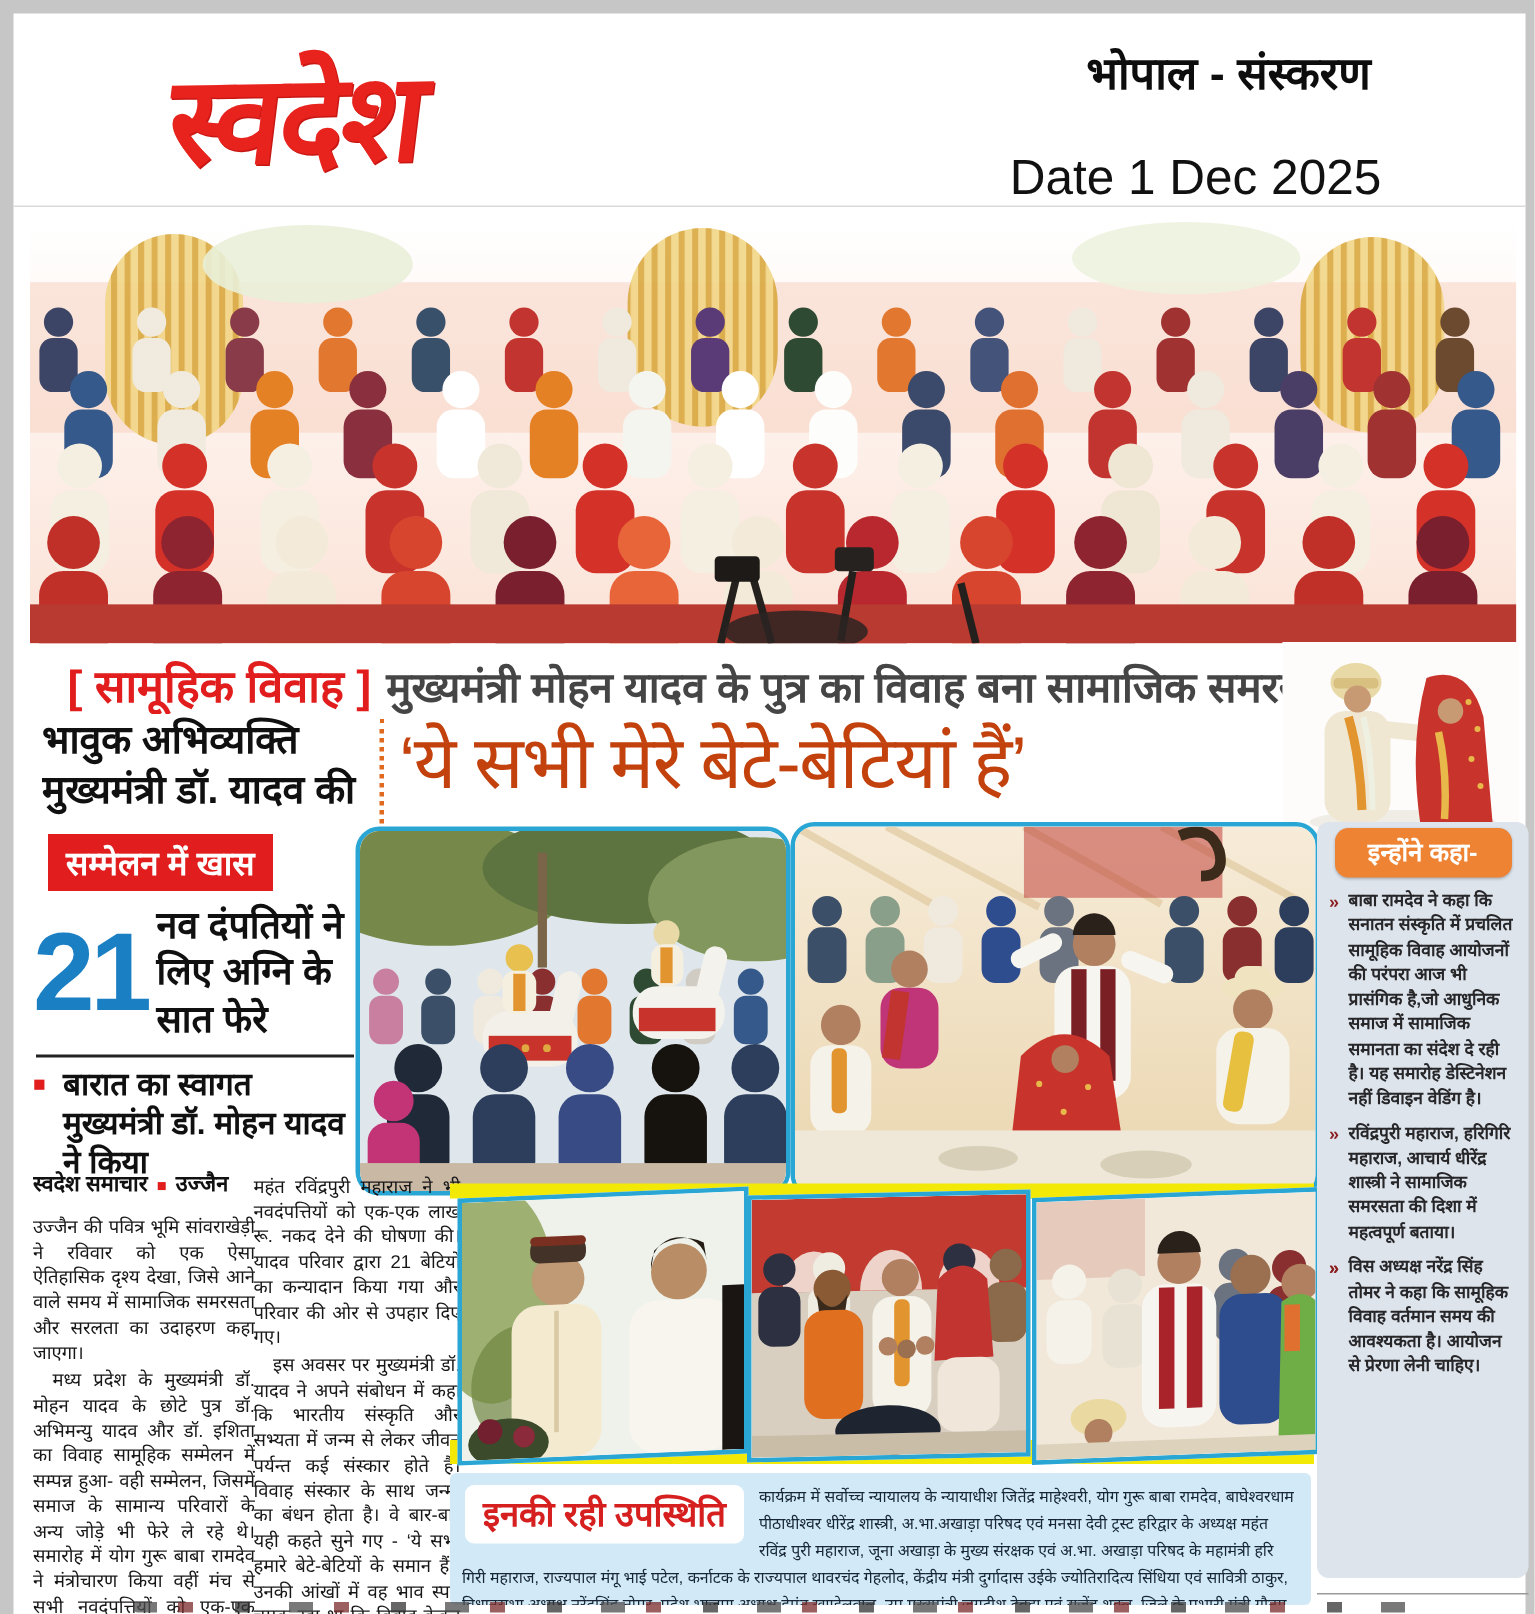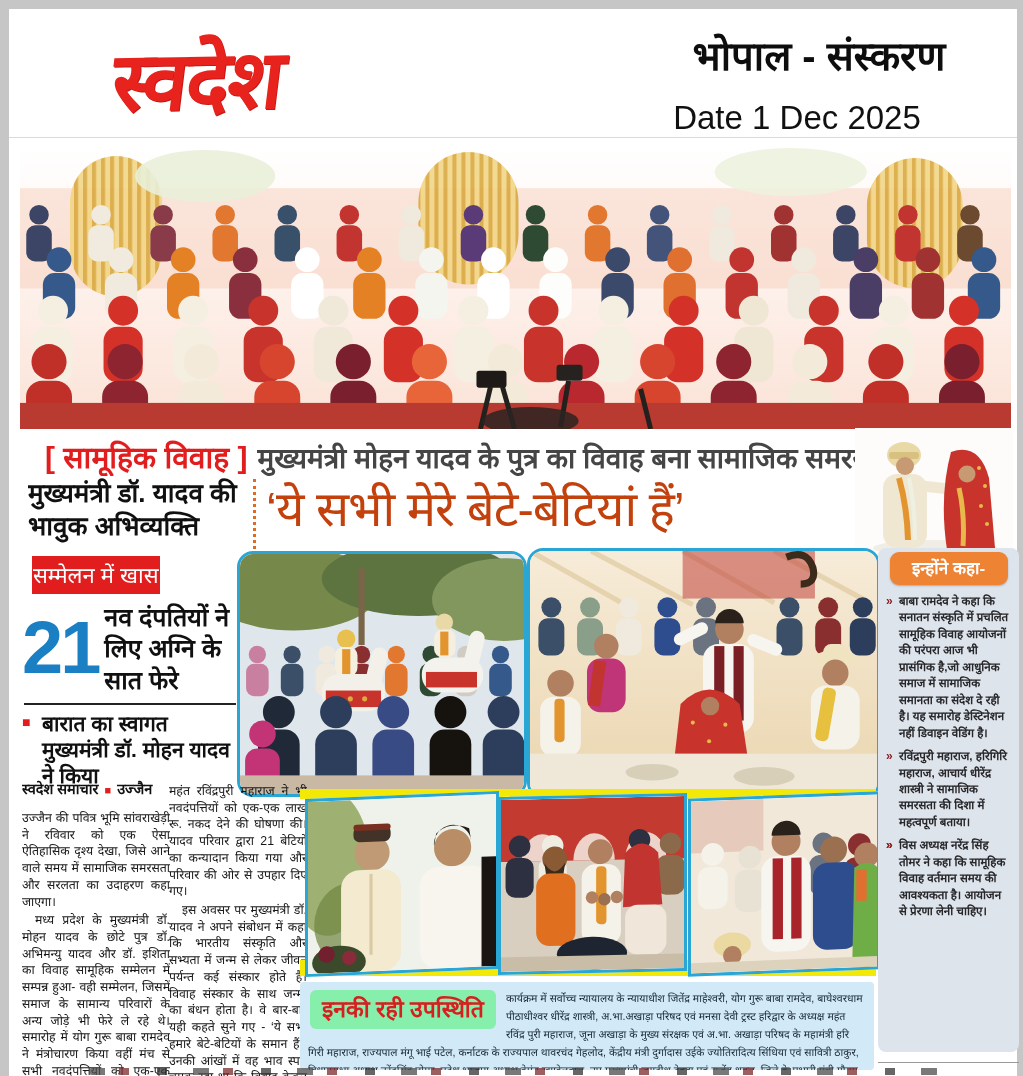--- a/index.html
+++ b/index.html
@@ -11,21 +11,21 @@
   .page{position:absolute;left:9px;top:9px;width:1008px;height:1067px;background:#ffffff;}
   .abs{position:absolute;}
 
   
   .logo{left:104px;top:18px;width:250px;height:108px;display:flex;align-items:center;}
   .logo span{
     font-size:82px;font-weight:900;color:#e8231e;line-height:1;
     transform:skewX(-8deg) rotate(-1deg);letter-spacing:-2px;
     text-shadow:1px 1px 0 #c81713;
   }
-  .edition{left:630px;top:18px;width:360px;height:46px;font-size:40px;font-weight:700;color:#0d0d0d;text-align:center;}
+  .edition{left:630px;top:18px;width:360px;height:46px;font-size:30px;font-weight:700;color:#0d0d0d;text-align:center;}
   .dateline-top{left:608px;top:90px;width:360px;height:46px;font-size:33px;color:#111;text-align:center;font-weight:400;}
   .head-rule{left:0;top:128px;width:1008px;height:1px;background:#dadada;}
 
   
   .photo{overflow:hidden;}
   .photo svg{display:block;width:100%;height:100%;}
   .round-photo{border:3px solid #2aa6d5;border-radius:16px;box-shadow:inset 0 0 0 4px #ffffff;background:#fff;}
   .round-photo svg{border-radius:10px;}
 
   
@@ -35,21 +35,21 @@
   .subhead{left:19px;top:468px;width:228px;height:78px;font-size:26px;line-height:1.25;font-weight:900;color:#101010;overflow:hidden;}
   .dotdiv{left:244px;top:470px;width:0;height:70px;border-left:3px dotted #e06a20;}
   .main-headline{
     left:257px;top:458px;width:588px;height:86px;
     font-size:49px;font-weight:400;color:#c2410c;line-height:1.5;
     white-space:nowrap;overflow:hidden;letter-spacing:-1px;display:flex;align-items:center;
   }
 
   
   .khas{left:13px;top:547px;width:216px;height:228px;overflow:hidden;}
-  .khas-title{display:inline-block;background:#e11d1d;color:#fff;font-weight:400;font-size:22px;padding:3px 1px 5px;margin-left:10px;}
+  .khas-title{display:inline-block;background:#e11d1d;color:#fff;font-weight:700;font-size:22px;padding:3px 12px 5px;margin-left:10px;}
   .bigrow{display:flex;align-items:center;margin-top:6px;}
   .bignum{font-size:74px;font-weight:900;color:#1b7fc4;line-height:.95;letter-spacing:-3px;}
   .bigtext{font-size:25px;font-weight:800;color:#101010;line-height:1.25;margin-left:6px;margin-top:2px;}
   .sep-solid{border-top:2px solid #222;margin:7px 2px 6px;}
   .sep-dot{border-top:2px dotted #9a9a9a;margin:7px 2px 6px;}
   .kbullet{font-size:21px;font-weight:800;color:#101010;line-height:1.25;position:relative;padding-left:20px;}
   .sq{color:#e11d1d;font-size:14px;position:absolute;left:0;top:3px;}
 
   
   .byline{left:13px;top:769px;width:148px;height:20px;text-align:left;font-size:14.5px;font-weight:800;color:#111;white-space:nowrap;overflow:hidden;}
@@ -68,21 +68,21 @@
   .ybar{background:#f2ea06;}
   .ybar-top{left:291px;top:780px;width:576px;height:10px;}
   .ybar-bot{left:291px;top:951px;width:576px;height:16px;}
   .strip-photo{top:786px;height:172px;border:3px solid #2aa6d5;box-shadow:inset 0 0 0 3px #fff;background:#fff;overflow:hidden;}
   .stripA{left:296px;width:188px;transform:skewY(-2.4deg);}
   .stripB{left:489px;width:183px;transform:skewY(-1.2deg);}
   .stripC{left:679px;width:186px;transform:skewY(-2.2deg);}
 
   
   .att-box{left:291px;top:973px;width:574px;height:88px;background:#d2eaf7;border-radius:4px;padding:6px 8px;box-sizing:border-box;overflow:hidden;}
-  .att-title-wrap{float:left;background:#86efac;border-radius:6px;padding:2px 12px 5px;margin:2px 10px 2px 2px;}
+  .att-title-wrap{float:left;background:#ffffff;border-radius:6px;padding:2px 12px 5px;margin:2px 10px 2px 2px;}
   .att-title-wrap span{font-size:23px;font-weight:900;color:#d62020;}
   .att-text{font-size:10.6px;line-height:1.42;color:#172635;font-weight:500;text-align:justify;}
 
   
   .quotes{left:869px;top:539px;width:141px;height:504px;background:#dee4ec;border-radius:8px;overflow:hidden;}
   .q-head{position:relative;margin:4px auto 2px;width:118px;background:#ef8334;color:#fff;font-size:17px;font-weight:900;text-align:center;border-radius:9px;padding:4px 0 6px;box-shadow:0 1px 2px rgba(0,0,0,.25);}
   .q-list{padding:6px 7px 4px 8px;}
   .q-item{position:relative;padding-left:13px;margin-bottom:7px;font-size:11.6px;line-height:1.42;color:#27272a;font-weight:600;}
   .qmark{position:absolute;left:0;top:0;color:#8b1e1e;font-weight:900;font-size:12px;}
   .quotes-rule{left:869px;top:1053px;width:141px;height:1px;background:#9a9a9a;}
@@ -210,22 +210,22 @@
       <rect x="456" y="222" width="30" height="17" rx="3" fill="#1d1a17"></rect>
       <rect x="536" y="216" width="26" height="16" rx="3" fill="#262220"></rect>
       <ellipse cx="510" cy="272" rx="48" ry="14" fill="#2b2522" opacity=".85"></ellipse>
     </svg>
   </div>
 
   <div class="abs tagrow">
     <span class="tag-label">[ सामूहिक विवाह ]</span><span class="kicker">मुख्यमंत्री मोहन यादव के पुत्र का विवाह बना सामाजिक समरसता का उदाहरण</span>
   </div>
   <div class="abs subhead">
+    <div>भावुक अभिव्यक्ति</div>
     <div>मुख्यमंत्री डॉ. यादव की</div>
-    <div>भावुक अभिव्यक्ति</div>
   </div>
   <div class="abs dotdiv"></div>
   <div class="abs main-headline">‘ये सभी मेरे बेटे-बेटियां हैं’</div>
 
   <div class="abs photo" style="left:846px;top:419px;width:158px;height:126px;background:#fff;">
     <svg viewBox="0 0 158 126" preserveAspectRatio="none">
       <rect width="158" height="126" fill="#fdfcfb"></rect>
       <ellipse cx="80" cy="120" rx="62" ry="8" fill="#f0ece6"></ellipse>
       <rect x="28" y="46" width="44" height="74" rx="14" fill="#f0e7d3"></rect>
       <rect x="62" y="52" width="40" height="11" rx="5" fill="#f0e7d3" transform="rotate(6 62 52)"></rect>

